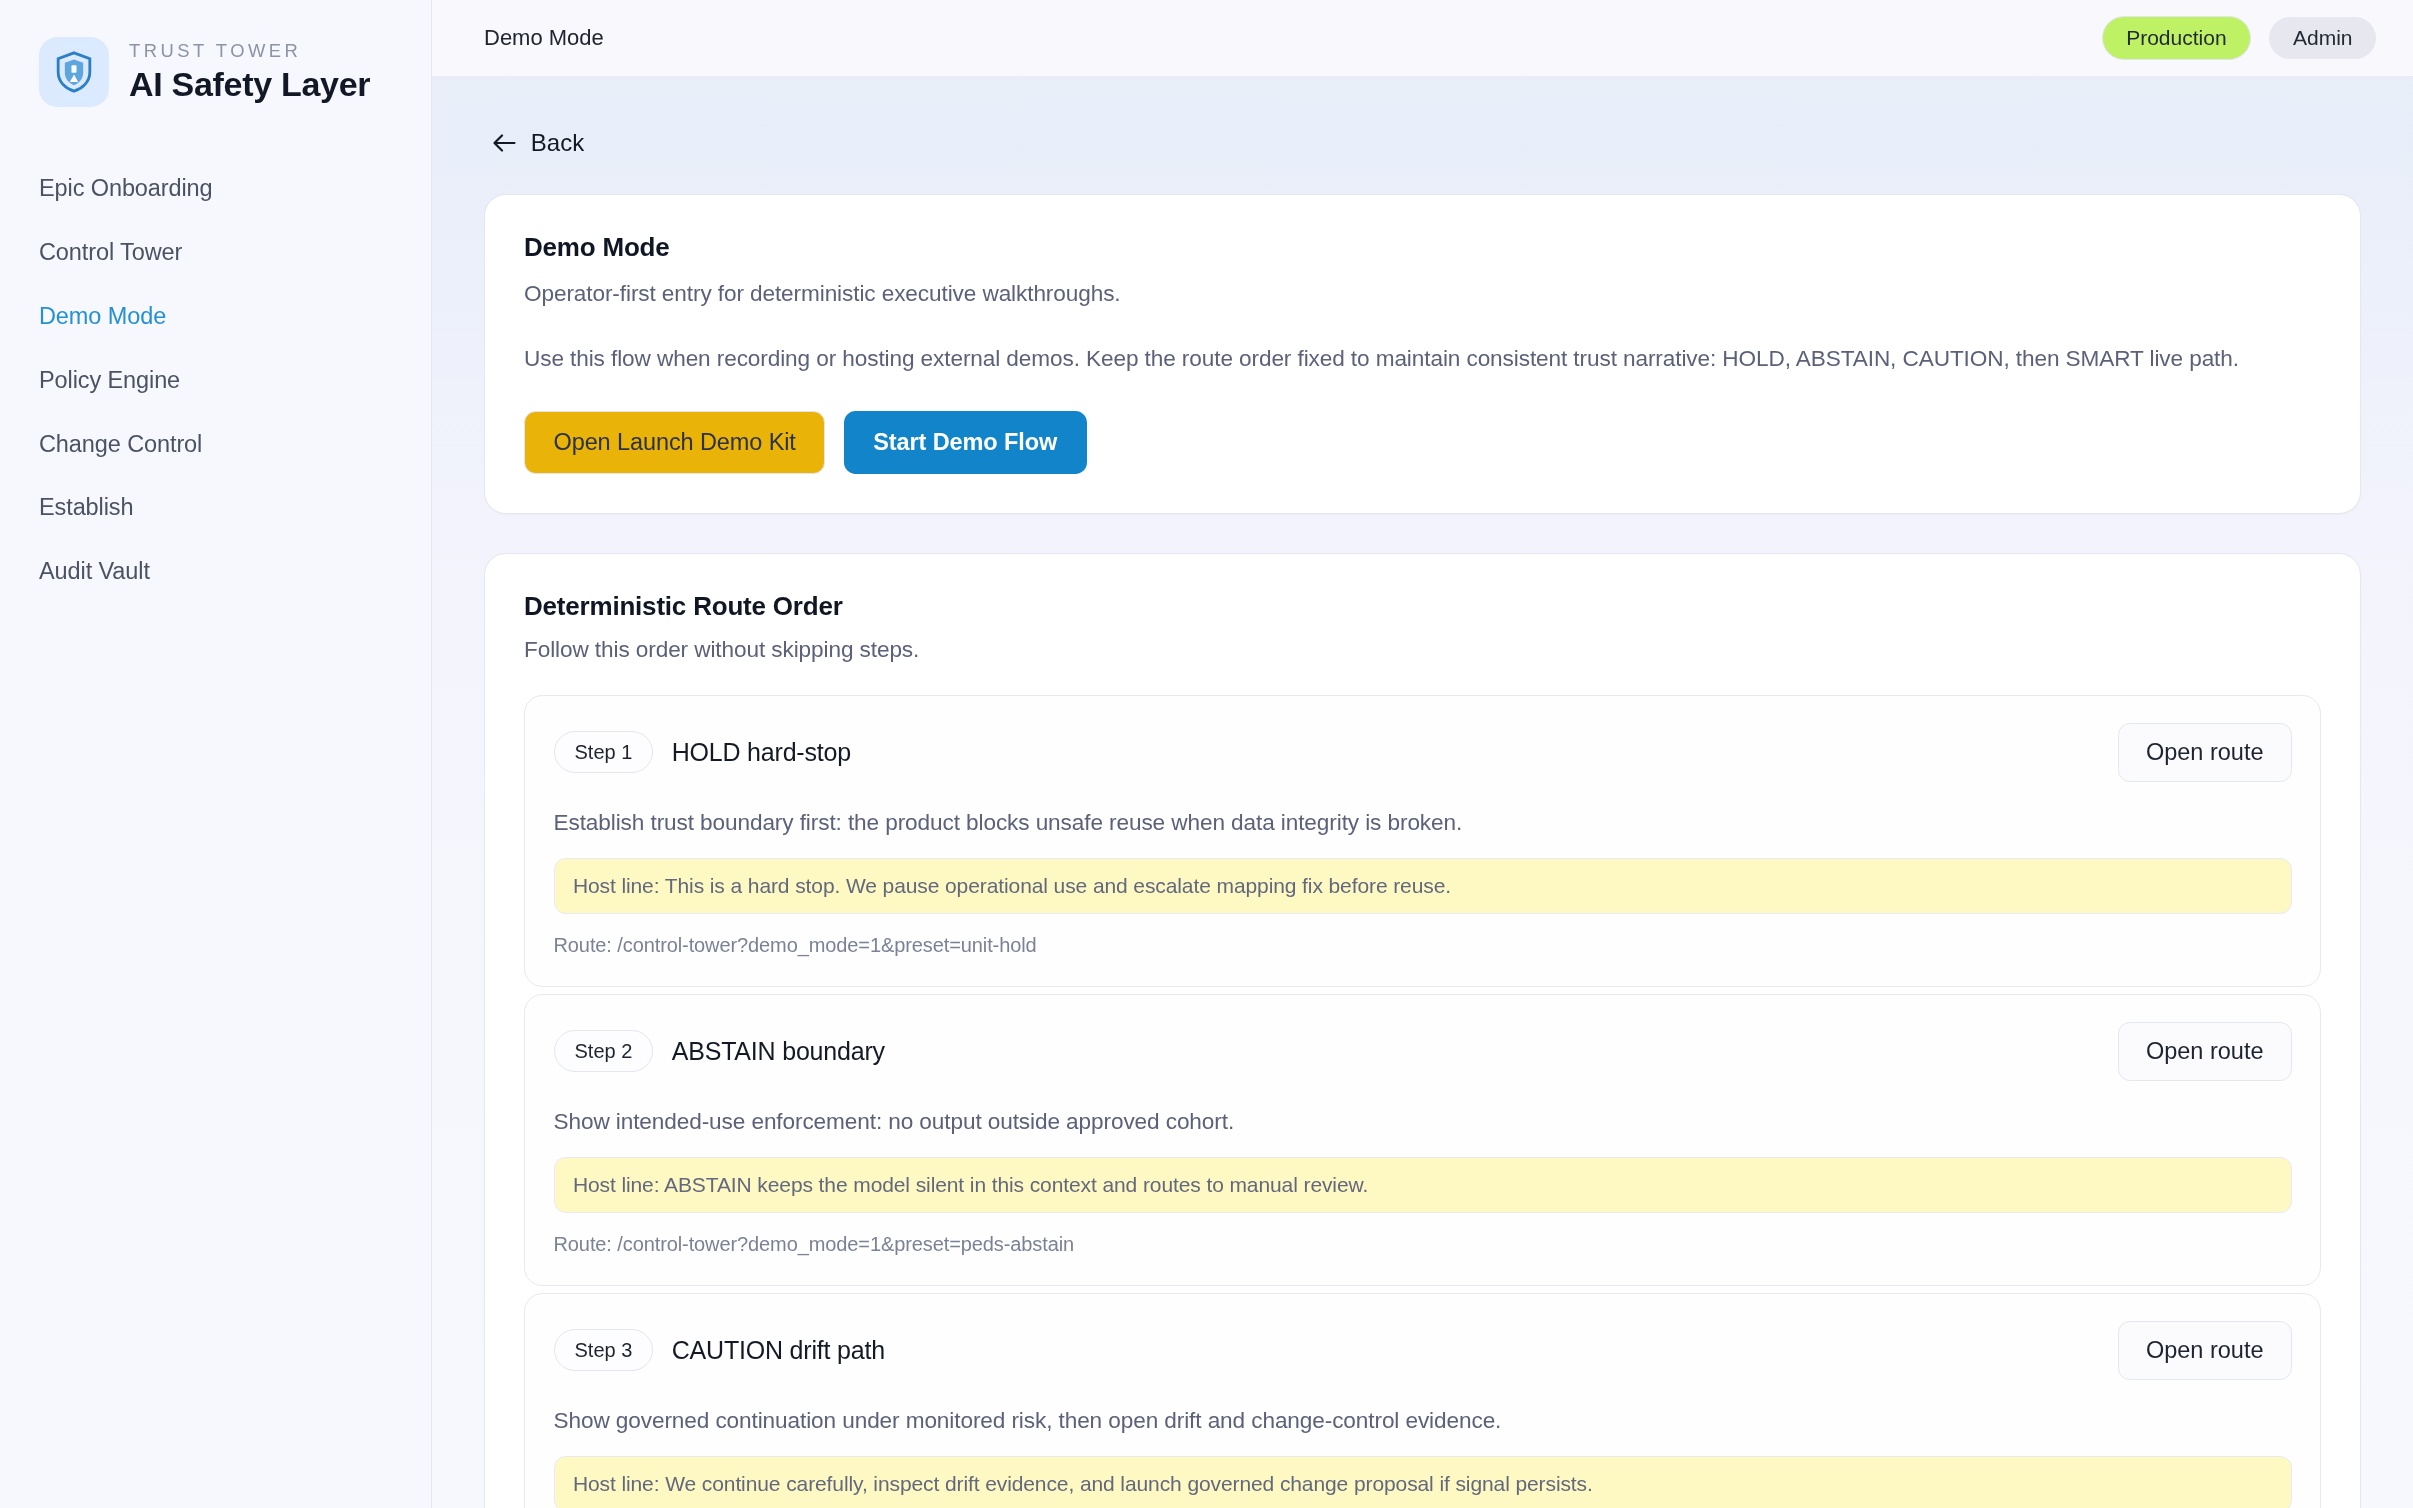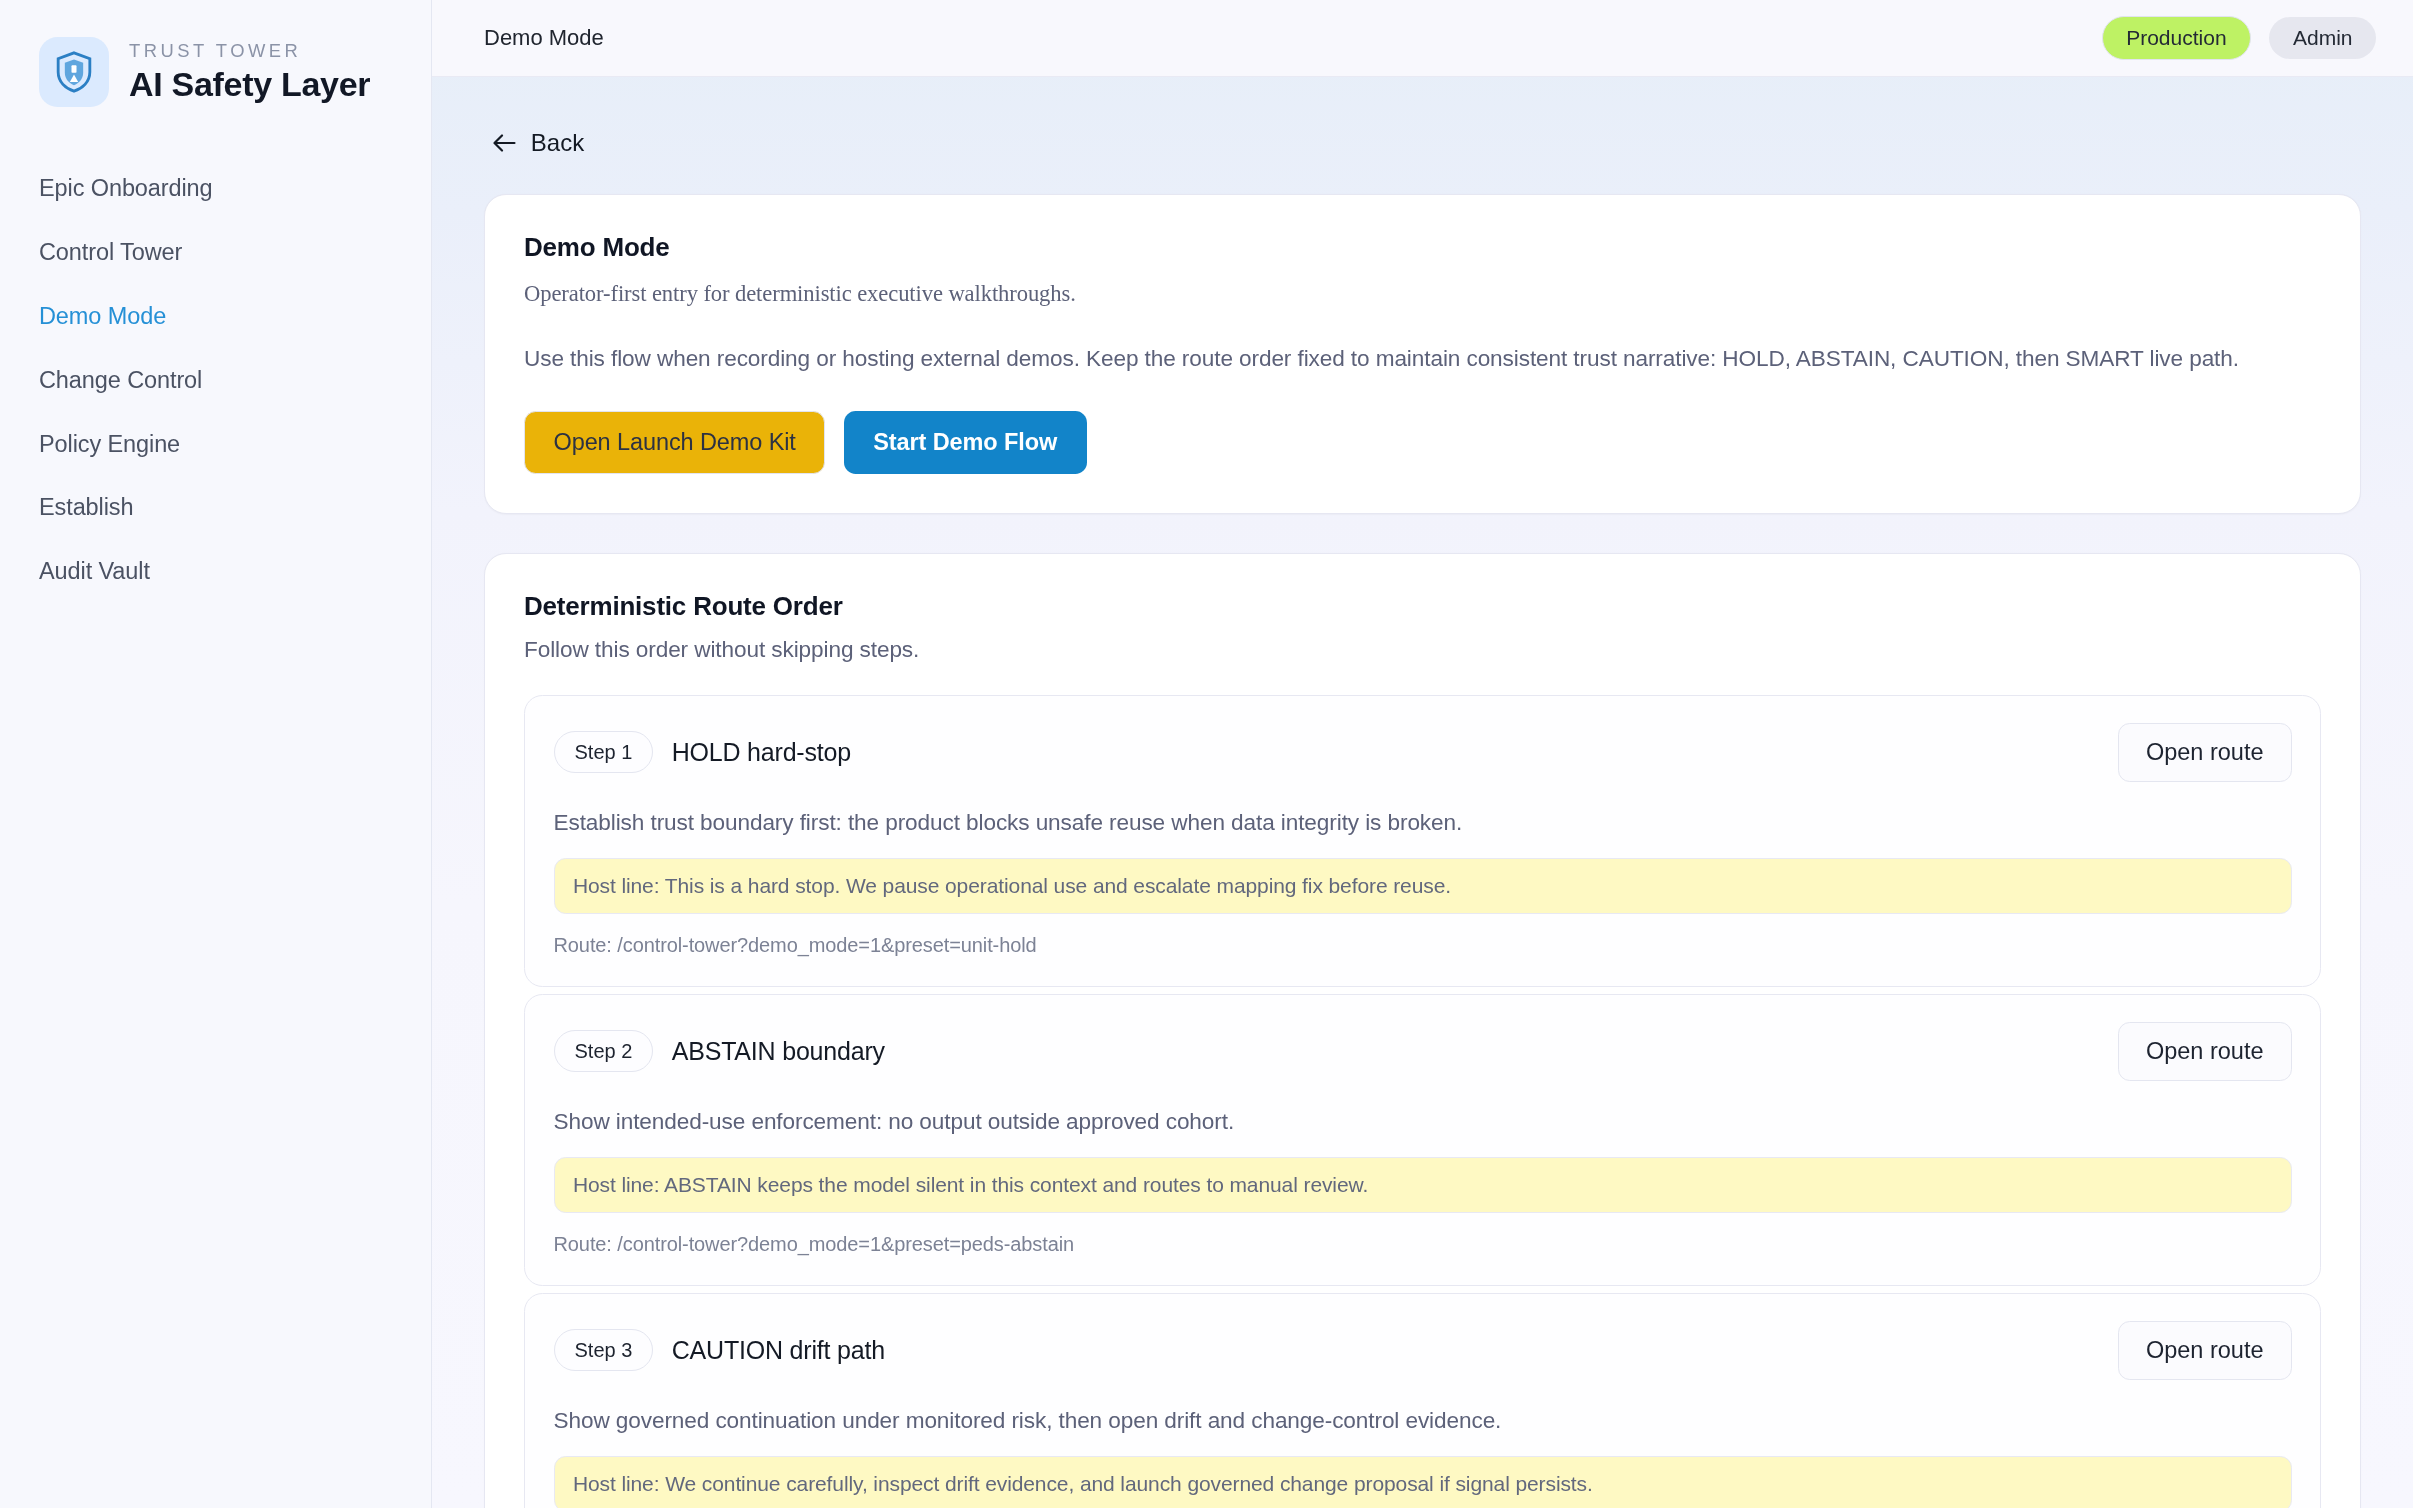--- a/index.html
+++ b/index.html
@@ -155,21 +155,20 @@
     color: #101624;
     letter-spacing: -0.2px;
     margin-bottom: 18.4px;
   }
 
   .card-sub {
     font-size: 22.6px;
     color: #5c6179;
     margin-bottom: 34px;
     letter-spacing: -0.1px;
-    font-family: Liberation Serif, serif;
   }
 
   .card-body {
     font-size: 22.6px;
     color: #5c6179;
     line-height: 1.58;
     margin-bottom: 34px;
     max-width: 1827px;
     letter-spacing: -0.1px;
   }
@@ -299,22 +298,22 @@
       <div class="brand-text">
         <div class="brand-eyebrow">TRUST TOWER</div>
         <div class="brand-title">AI Safety Layer</div>
       </div>
     </div>
 
     <nav class="nav">
       <div class="nav-item">Epic Onboarding</div>
       <div class="nav-item">Control Tower</div>
       <div class="nav-item active">Demo Mode</div>
+      <div class="nav-item">Policy Engine</div>
       <div class="nav-item">Change Control</div>
-      <div class="nav-item">Policy Engine</div>
       <div class="nav-item">Establish</div>
       <div class="nav-item">Audit Vault</div>
     </nav>
   </aside>
 
   <main class="main">
 
     <header class="topbar">
       <div class="topbar-title">Demo Mode</div>
       <div class="topbar-right">

